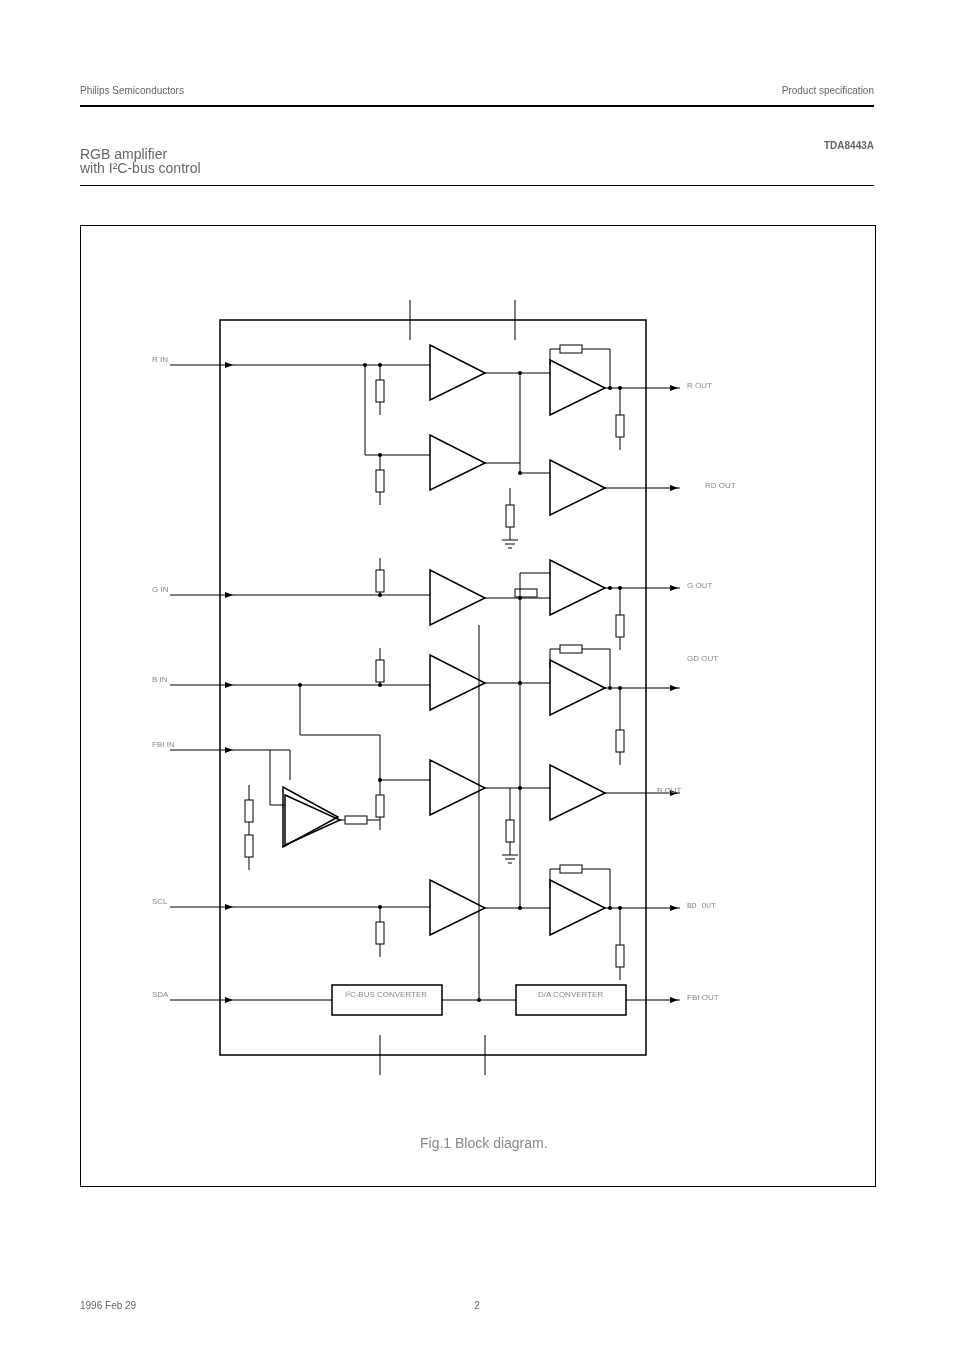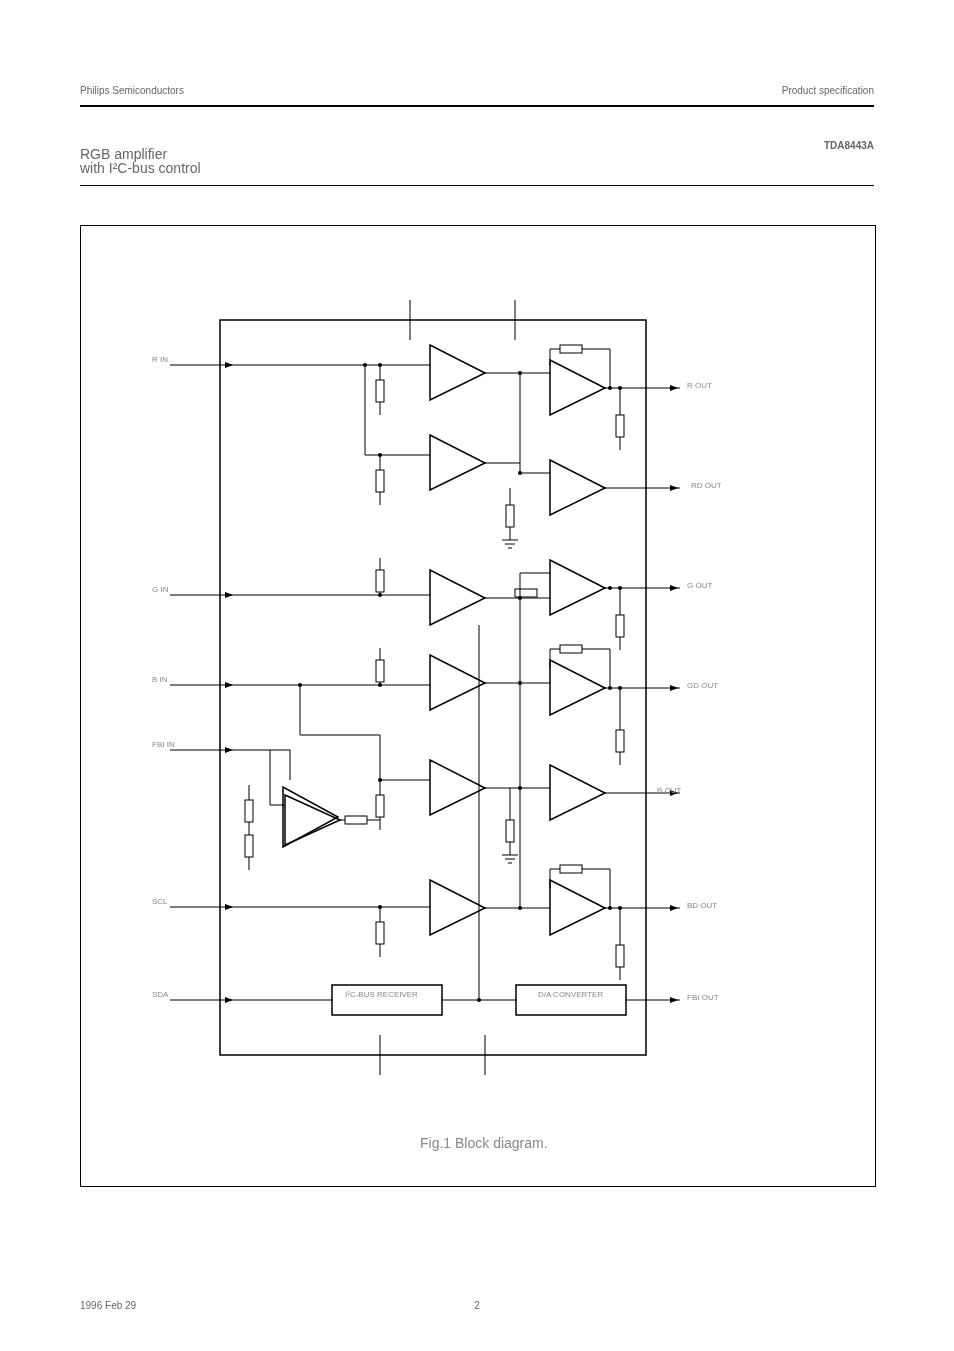--- a/index.html
+++ b/index.html
@@ -253,26 +253,26 @@
 </svg>
 
 <div class="small-label" style="left: 152px; top: 355px;">R IN</div>
 <div class="small-label" style="left: 152px; top: 585px;">G IN</div>
 <div class="small-label" style="left: 152px; top: 675px;">B IN</div>
 <div class="small-label" style="left: 152px; top: 740px;">FBI IN</div>
 <div class="small-label" style="left: 152px; top: 897px;">SCL</div>
 <div class="small-label" style="left: 152px; top: 990px;">SDA</div>
 
 <div class="small-label" style="left: 687px; top: 381px;">R OUT</div>
-<div class="small-label" style="left: 673px; top: 481px; padding-left: 18px;">RD OUT</div>
+<div class="small-label" style="left: 687px; top: 481px; padding-left: 18px;">RD OUT</div>
 <div class="small-label" style="left: 687px; top: 581px;">G OUT</div>
-<div class="small-label" style="left: 687px; top: 681px;">GD OUT</div>
+<div class="small-label" style="left: 687px; top: 654px;">GD OUT</div>
 <div class="small-label" style="left: 657px; top: 786px;">B OUT</div>
-<div class="small-label" style="left: 687px; top: 901px;">BD OUT</div>
+<div class="small-label" style="left: 687px; top: 901px; font-family: Liberation Mono, monospace;">BD OUT</div>
 <div class="small-label" style="left: 687px; top: 993px; text-align: center;">FBI OUT</div>
 
-<div class="small-label" style="left: 345px; top: 990px; text-align:center;">I²C-BUS RECEIVER</div>
+<div class="small-label" style="left: 345px; top: 990px; text-align:center;">I²C-BUS CONVERTER</div>
 <div class="small-label" style="left: 530px; top: 990px; text-align:center;margin-left:8px;">D/A CONVERTER</div>
 
 <div class="small-label" style="left: 420px; top: 1135px; font-size: 14px;">Fig.1 Block diagram.</div>
 
 <div class="header-text" style="left: 80px; bottom: 40px;">1996 Feb 29</div>
 <div class="header-text" style="left: 50%; bottom: 40px; transform: translateX(-50%);">2</div>
 
 </body></html>

